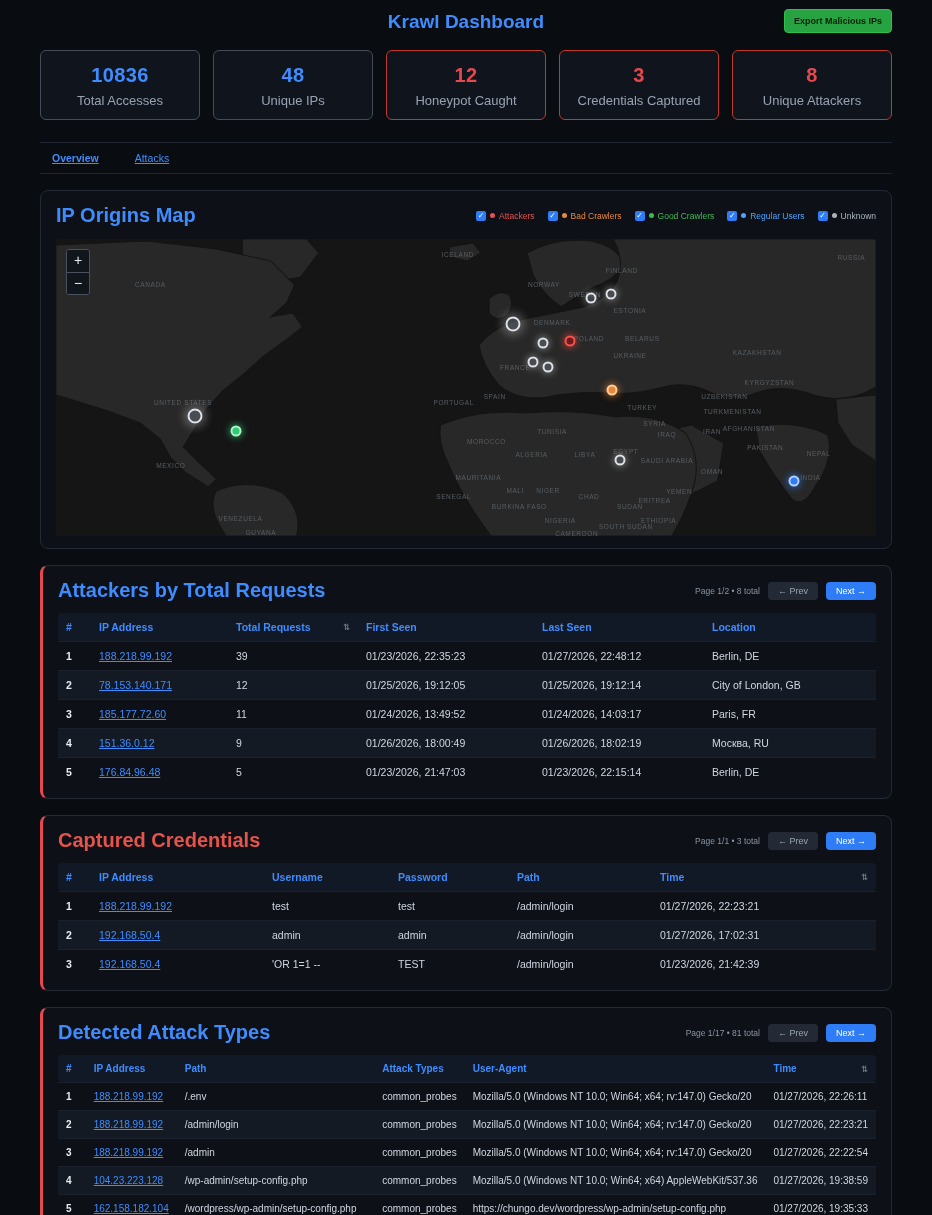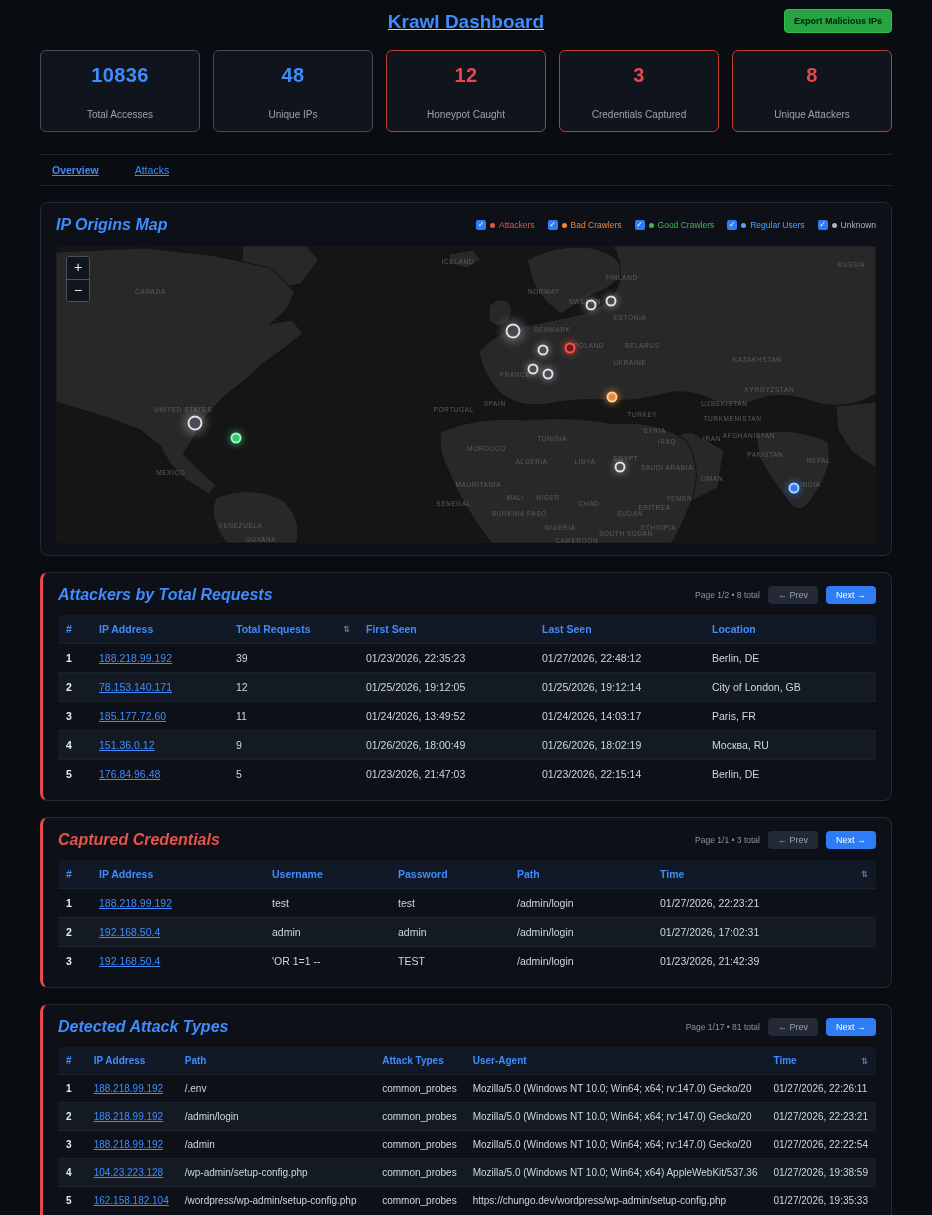--- a/index.html
+++ b/index.html
@@ -1,48 +1,48 @@
 <!DOCTYPE html>
 <html><head>
 <meta charset="utf-8">
 <style>
   * { margin:0; padding:0; box-sizing:border-box; }
   html,body { width:932px; height:1215px; background:#090c10; overflow:hidden;
     font-family:"Liberation Sans","DejaVu Sans",sans-serif; color:#cfd6e0; }
   a { text-decoration:none; }
 
   
-  .app-header { position:relative; padding:11px 0 2px;text-decoration:underline; }
+  .app-header { position:relative; padding:11px 0 2px; }
   .app-title { text-align:center; color:#3f8cff; font-size:19px; font-weight:bold; }
   .export-btn { position:absolute; right:40px; top:9px; background:#27a341; color:#04200c;
     font-size:9px; font-weight:bold; padding:6px 9px; border-radius:4px; border:1px solid #2fbf4f; cursor:pointer;
     font-family:inherit; }
 
   
   .stats-row { display:flex; gap:13px; margin:15px 40px 0; }
   .stat-card { flex:1; background:#10151d; border:1px solid #454c58; border-radius:6px;
     text-align:center; padding:13px 4px 11px; }
   .stat-card.red { border-color:#c0392b; }
   .stat-value { font-size:20px; font-weight:bold; letter-spacing:.4px; }
   .stat-card.blue .stat-value { color:#3f8cff; }
   .stat-card.red  .stat-value { color:#e5484d; }
-  .stat-label { font-size:10px; color:#98a2b3; margin-top:22px; }
+  .stat-label { font-size:13px; color:#98a2b3; margin-top:6px; }
 
   
   .tabs-bar { margin:22px 40px 0; border-top:1px solid #1e2530; border-bottom:1px solid #1e2530;
     padding:9px 12px; display:flex; gap:36px; }
   .tab { color:#3f8cff; font-size:10.5px; text-decoration:underline; }
   .tab.active { font-weight:bold; }
 
   
   .card { margin:16px 40px 0; background:#0d1117; border:1px solid #232a36; border-radius:8px;
     padding:13px 15px 12px; }
   .card.red-edge { border-left:3px solid #e5484d; }
   .card-header { display:flex; justify-content:space-between; align-items:center; }
-  .card-title { font-size:16px; font-weight:bold; color:#3f8cff;font-style:italic; }
+  .card-title { font-size:20px; font-weight:bold; color:#3f8cff; }
   .card-title.red { color:#e5534b; }
 
   
   .pagination { display:flex; align-items:center; gap:8px; }
   .page-info { font-size:8.5px; color:#8a93a2; }
   .pg-btn { font-size:9px; padding:4px 10px; border-radius:4px; border:none; cursor:pointer; font-family:inherit; }
   .pg-prev { background:#232a36; color:#9aa4b2; }
   .pg-next { background:#2e7df6; color:#fff; }
 
   

